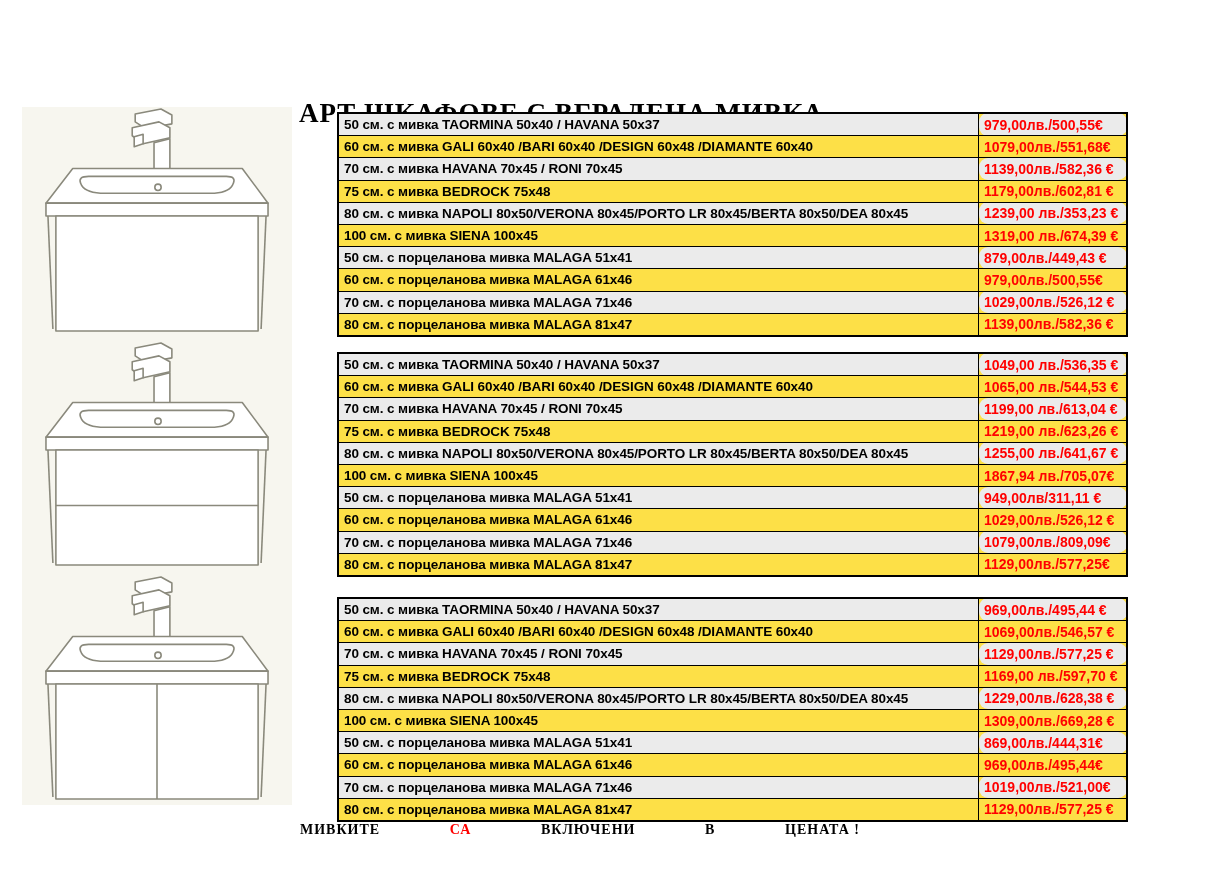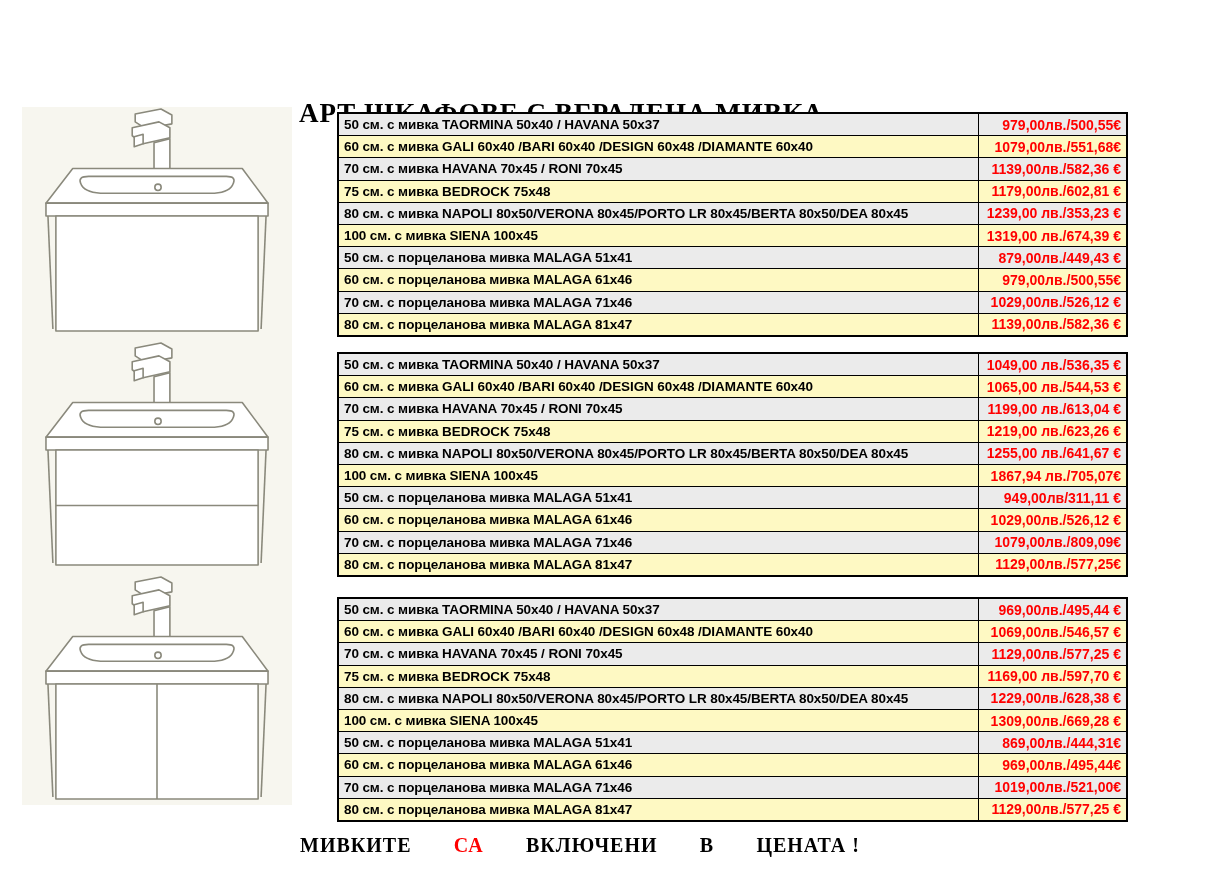--- a/index.html
+++ b/index.html
@@ -14,41 +14,41 @@
   }
   .illustrations{
     position:absolute;left:22px;top:107px;width:270px;height:698px;
     background:var(--illustration-bg,#f7f6ef);
     display:flex;flex-direction:column;justify-content:space-between;
   }
   .price-table{
     position:absolute;left:337px;width:791px;
     border-collapse:collapse;table-layout:fixed;
     border:2px solid var(--border-color,#000);
-    background:#fef9c3;
+    background:#fde047;
   }
   #table-0{top:112px}
   #table-1{top:352px}
   #table-2{top:597px}
   .price-table td{
     border:1px solid var(--border-color,#000);
     height:21.2px;padding:0 5px;
     font-size:13.5px;font-weight:bold;color:#000;
     white-space:nowrap;overflow:hidden;vertical-align:middle;
   }
   .price-table td.desc{width:629px;text-align:left;letter-spacing:-0.1px;}
   .price-table td.price{
-    color:var(--price-color,#ff0000);text-align:right;font-size:14px;
+    color:var(--price-color,#ff0000);text-align:left;font-size:14px;border-radius:9px;
   }
   .price-table tr.shaded td{background:var(--row-shade,#ebebeb);}
   .footer-note{
     position:absolute;left:300px;top:822px;width:560px;
     display:flex;justify-content:space-between;align-items:baseline;
-    font-family:"Liberation Serif",serif;font-weight:bold;font-size:20px;
-    letter-spacing:1px;color:#000;white-space:nowrap;margin-top:12px;
+    font-family:"Liberation Serif",serif;font-weight:bold;font-size:14px;
+    letter-spacing:1px;color:#000;white-space:nowrap;
   }
   .footer-note .hl{color:var(--price-color,#ff0000);}
   .vanity{display:block;}
 </style>
 </head>
 <body>
 
 <div class="page-title">АРТ ШКАФОВЕ С ВГРАДЕНА МИВКА</div>
 
 <div class="illustrations">

